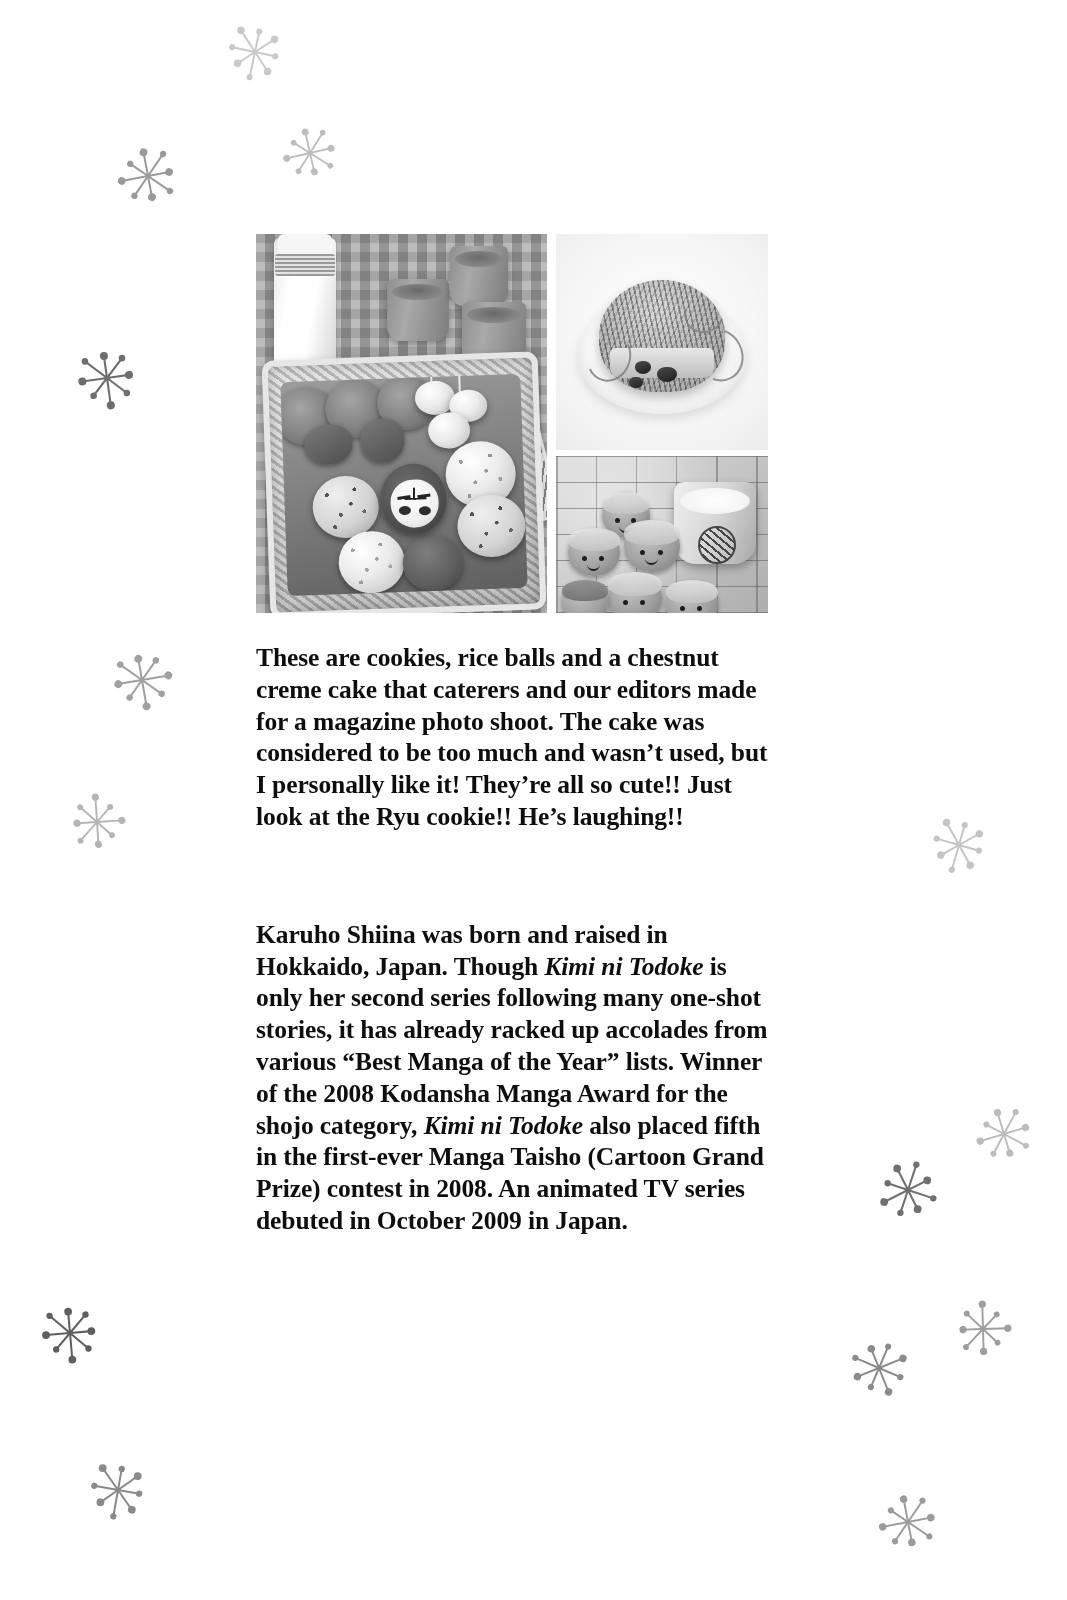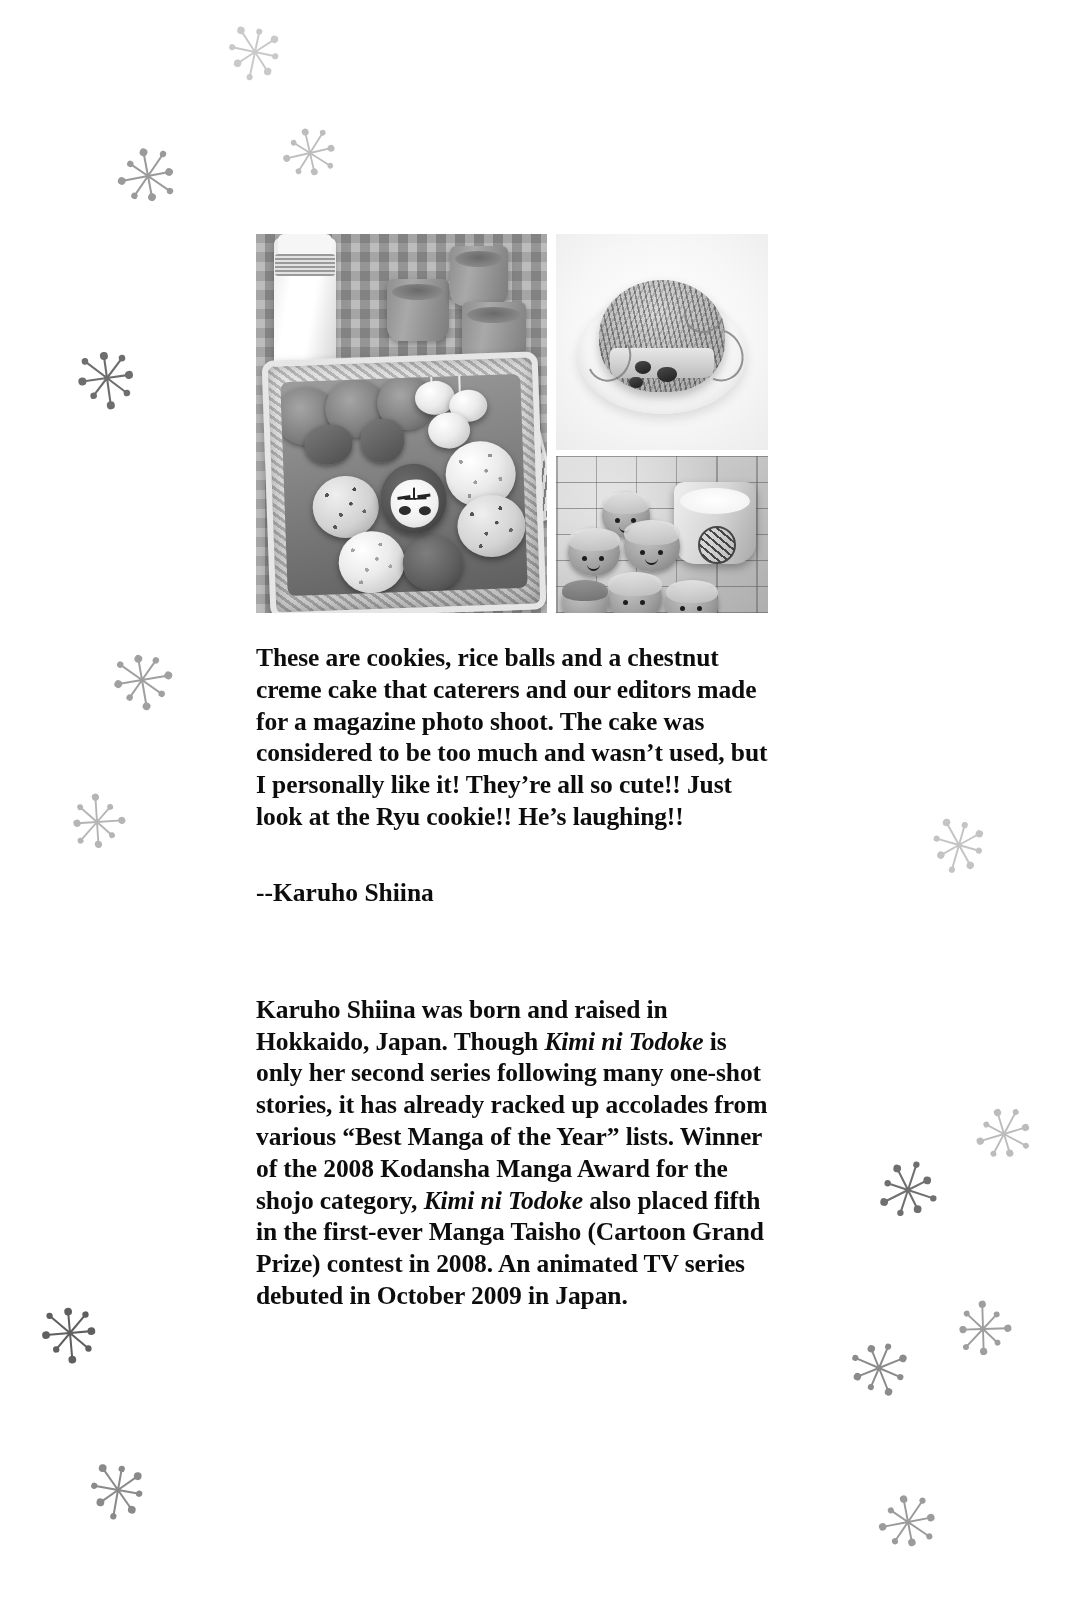--- a/index.html
+++ b/index.html
@@ -726,20 +726,19 @@
         </div>
       </div>
 
     </div>
   </div>
 
   <div class="text-col">
 
     <p class="note-body">These are cookies, rice balls and a chestnut creme cake that caterers and our editors made for a magazine photo shoot. The cake was considered to be too much and wasn’t used, but I personally like it! They’re all so cute!! Just look at the Ryu cookie!! He’s laughing!!</p>
 
-    <p class="signature">--Karuho Shiina</p>
 
     <p class="bio">
       <span>Karuho Shiina was born and raised in Hokkaido, Japan. Though </span><span class="title-italic">Kimi ni Todoke</span><span> is only her second series following many one-shot stories, it has already racked up accolades from various “Best Manga of the Year” lists. Winner of the 2008 Kodansha Manga Award for the shojo category, </span><span class="title-italic">Kimi ni Todoke</span><span> also placed fifth in the first-ever Manga Taisho (Cartoon Grand Prize) contest in 2008. An animated TV series debuted in October 2009 in Japan.</span>
     </p>
 
   </div>
 </div>
 
 </body></html>

